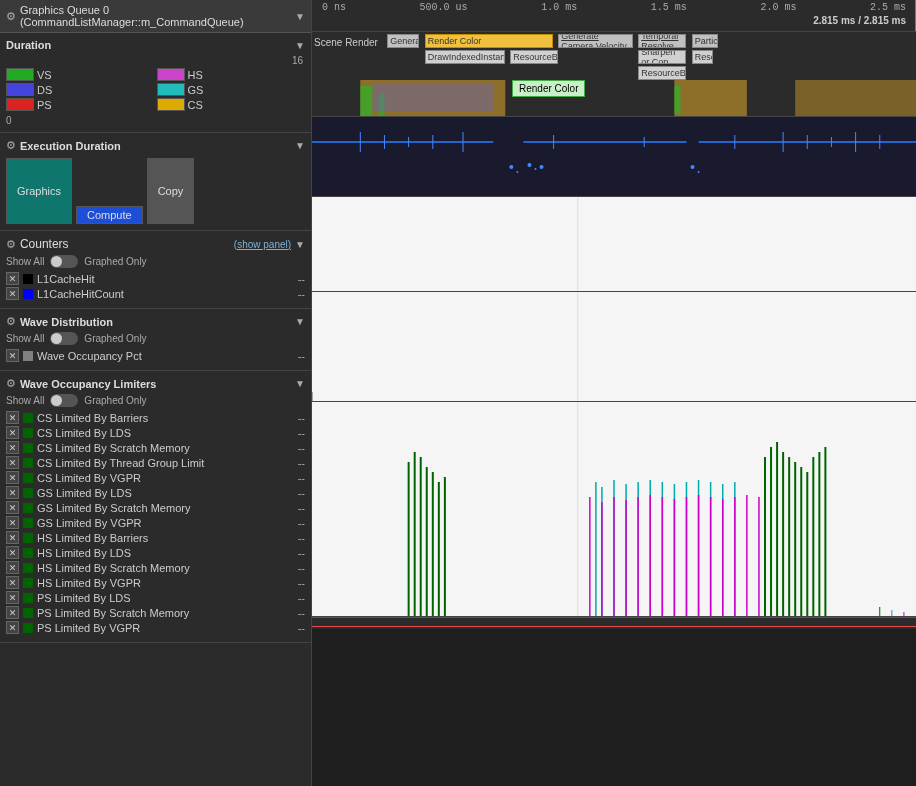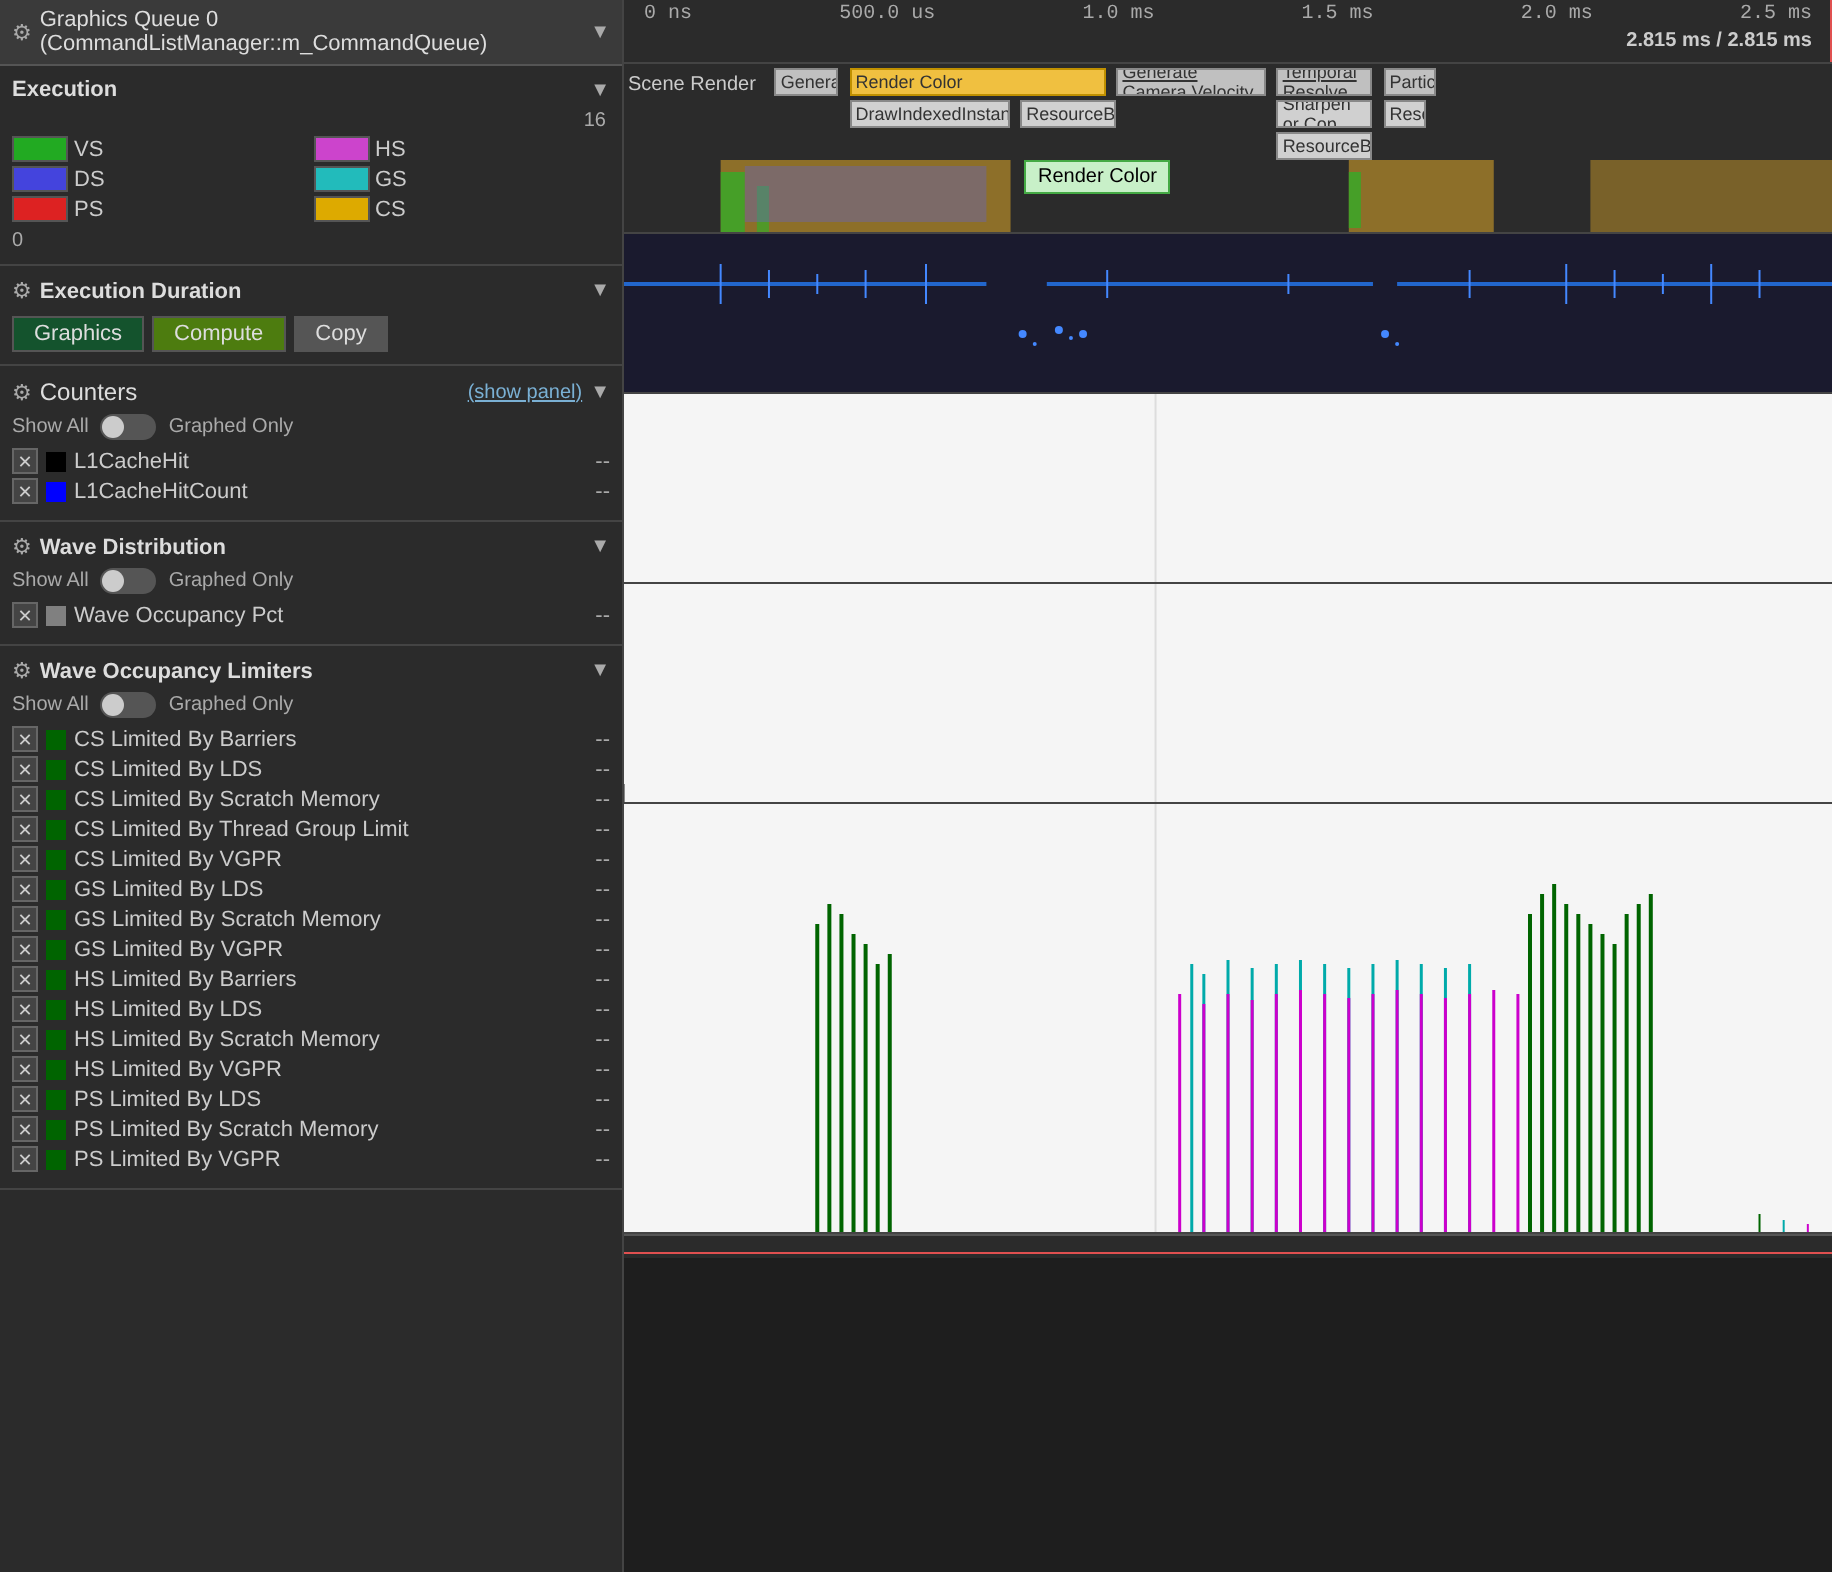--- a/index.html
+++ b/index.html
@@ -118,22 +118,22 @@
       gap: 4px;
       flex-wrap: wrap;
     }
     .exec-btn {
       padding: 2px 10px;
       font-size: 11px;
       border: 1px solid #555;
       cursor: pointer;
       color: #ddd;
     }
-    .exec-btn.graphics { background: #14532d; }
-    .exec-btn.compute { background: #4d7c0f; }
+    .exec-btn.graphics { background: #0f766e; }
+    .exec-btn.compute { background: #1d4ed8; margin-top: 48px; }
     .exec-btn.copy { background: #555; }
 
     
     .counters-section {
       padding: 6px;
       border-bottom: 1px solid #444;
     }
     .counters-title-row {
       display: flex;
       align-items: center;
@@ -334,21 +334,21 @@
 <div class="left-panel">
 
   <div class="graphics-queue-header">
     <span class="gear-icon gear">⚙</span>
     <span class="label">Graphics Queue 0 (CommandListManager::m_CommandQueue)</span>
     <span class="arrow">▼</span>
   </div>
 
   <div class="occupancy-section">
     <div class="occupancy-title-row">
-      <span class="occupancy-title">Execution</span>
+      <span class="occupancy-title">Duration</span>
       <span class="occ-arrow">▼</span>
     </div>
     <div class="occ-scale">
       <span>16</span>
     </div>
     <div class="occ-grid">
       <div class="occ-item">
         <div class="occ-color-box" style="background:#22aa22;"></div>
         <span class="occ-label">VS</span>
       </div>

